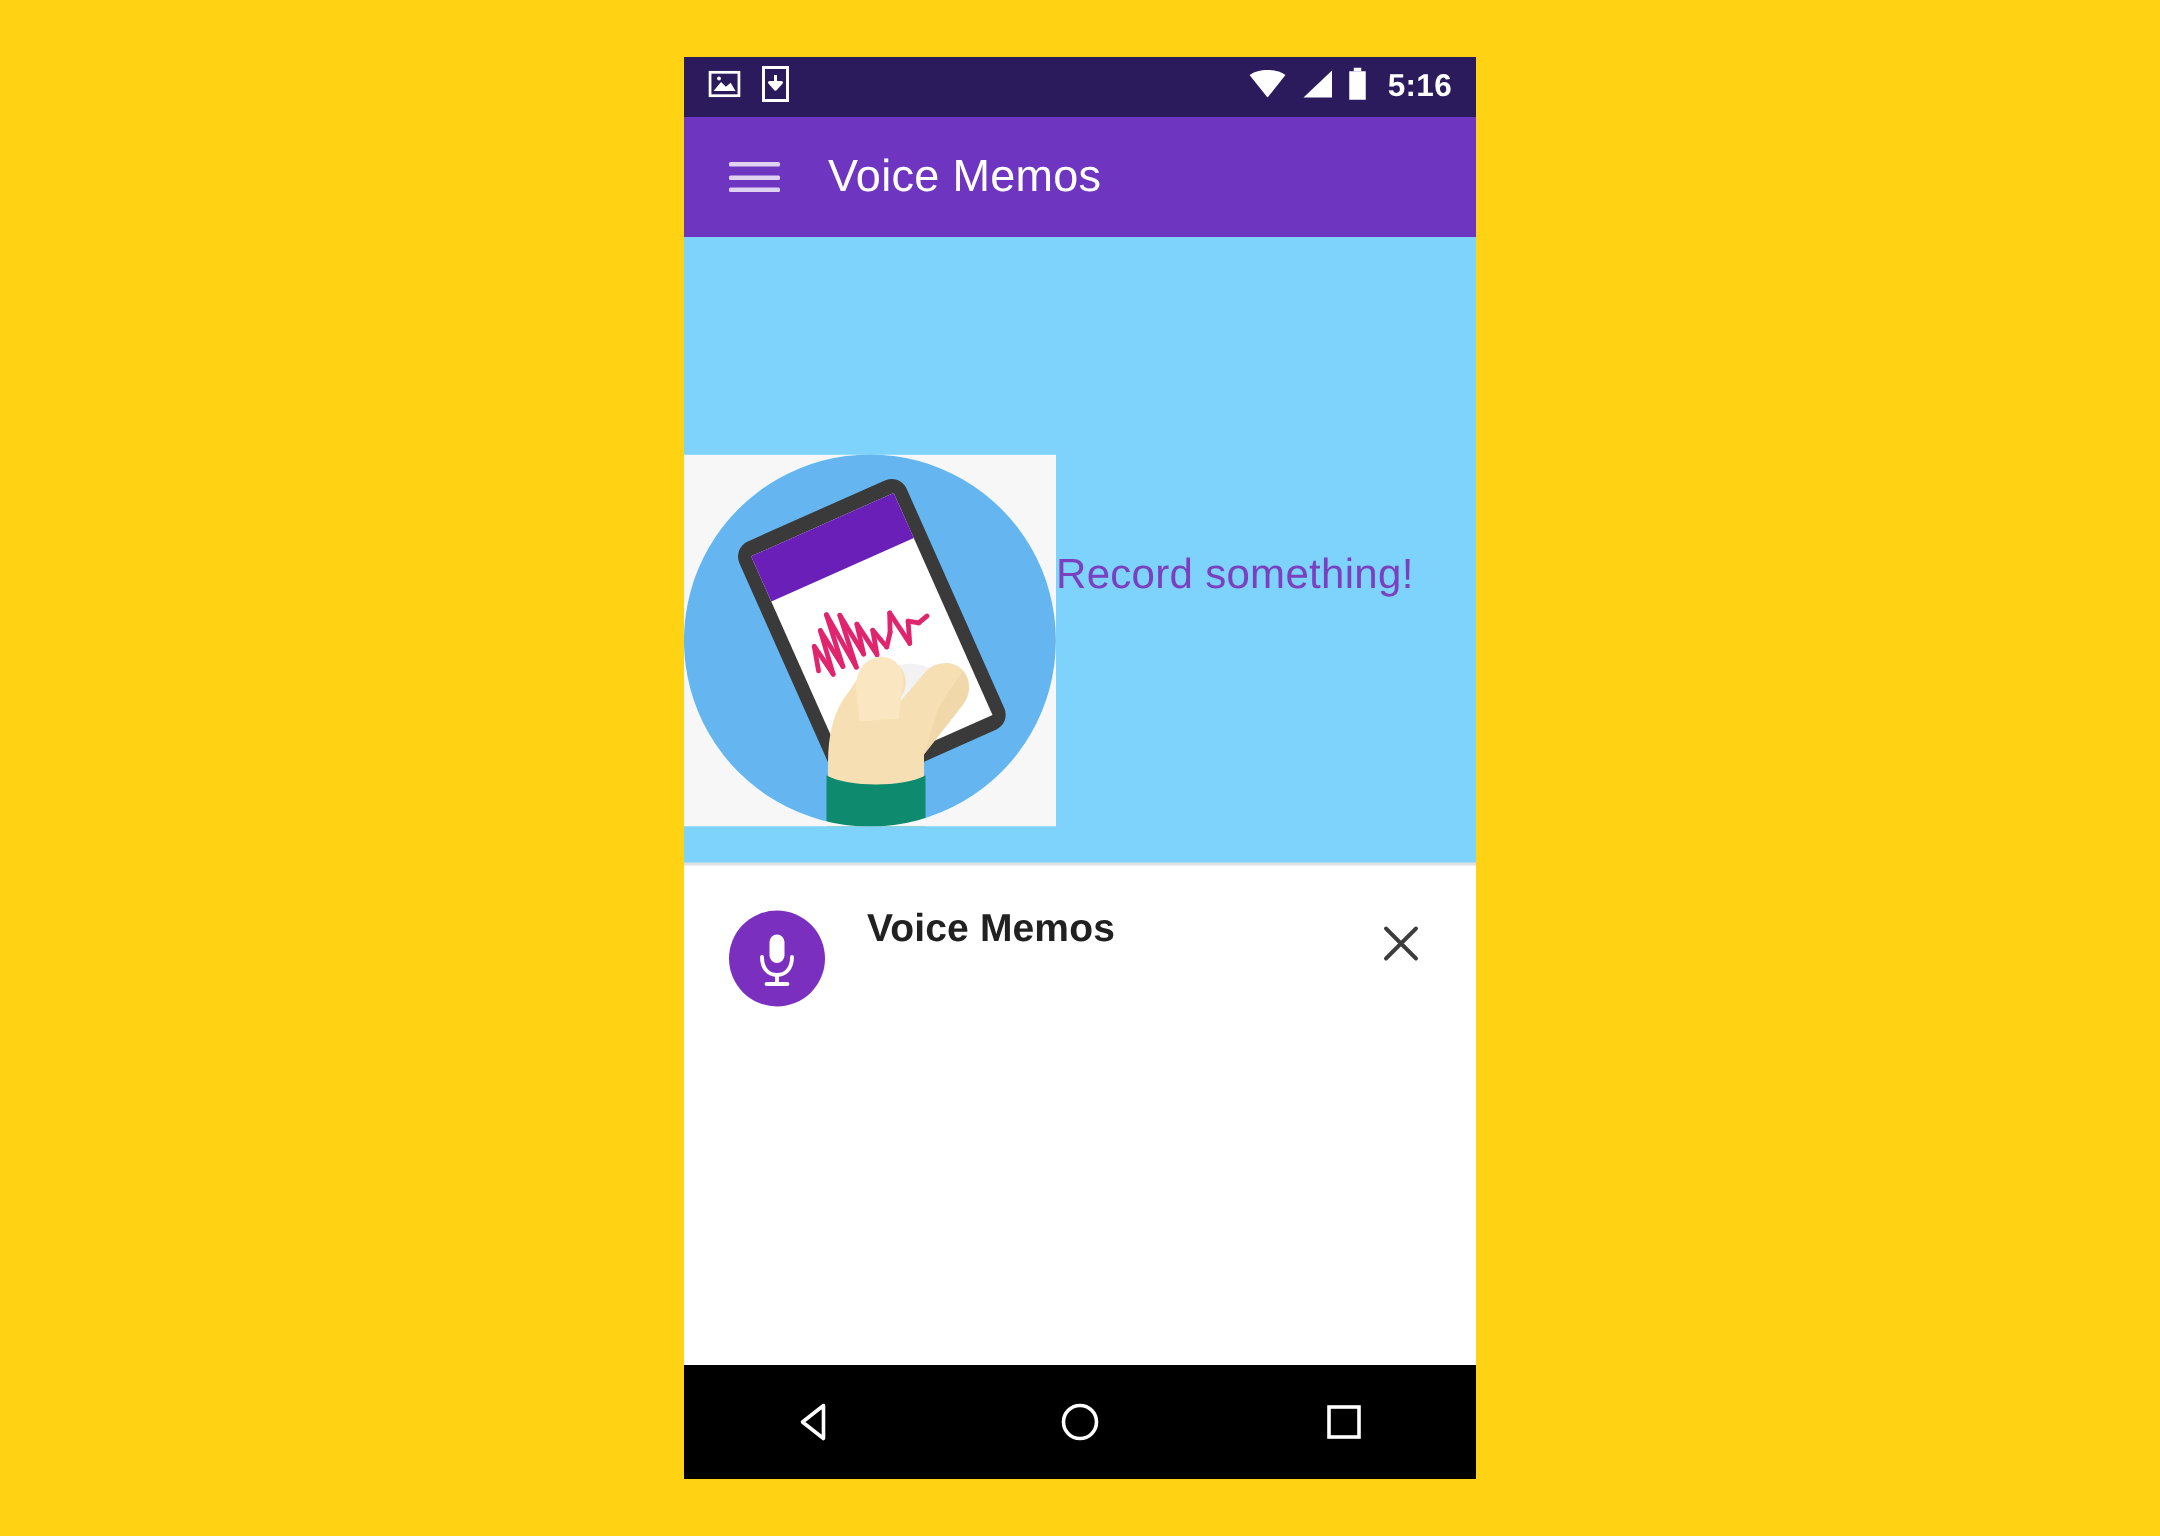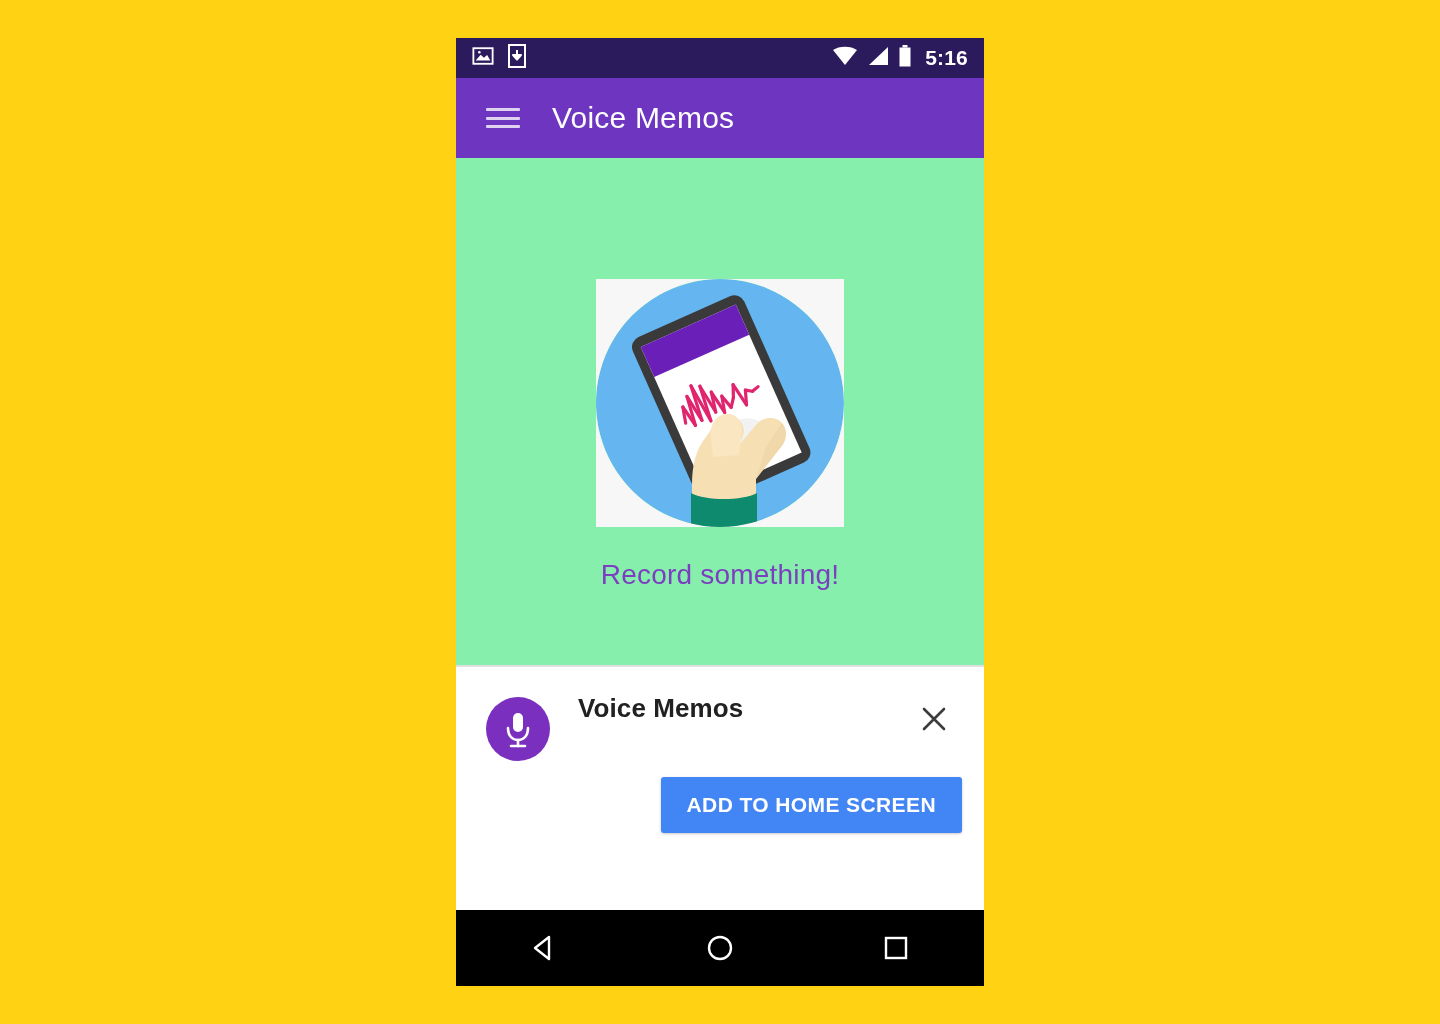--- a/index.html
+++ b/index.html
@@ -83,24 +83,24 @@
   }
   #app-title {
     color: #ffffff;
     font-size: 30px;
     margin-left: 28px;
     letter-spacing: 0.2px;
   }
 
   
   #content-area {
-    height: 509px;
-    background: #86efac;
-    display: flex;
-    flex-direction: column;
+    height: 419px;
+    background: #7dd3fc;
+    display: flex;
+    flex-direction: row;
     align-items: center;
     justify-content: flex-start;
     position: relative;
     border-bottom: 2px solid #E0E0E0;
     box-sizing: border-box;
   }
   #illustration {
     margin-top: 121px;
     width: 248px;
     height: 248px;
@@ -341,21 +341,20 @@
         <div id="banner-title">Voice Memos</div>
       </div>
 
       <div id="close-button">
         <svg width="28" height="28" viewBox="0 0 28 28">
           <path d="M4 4 L24 24 M24 4 L4 24" stroke="#3C3C3C" stroke-width="2.6" stroke-linecap="round"></path>
         </svg>
       </div>
     </div>
 
-    <button id="install-button">ADD TO HOME SCREEN</button>
   </div>
 
   <div id="nav-bar">
     <div class="nav-btn">
       <svg width="34" height="34" viewBox="0 0 34 34">
         <path d="M22 6 L8 17 L22 28 Z" fill="none" stroke="#ffffff" stroke-width="2.4" stroke-linejoin="round"></path>
       </svg>
     </div>
     <div class="nav-btn">
       <svg width="34" height="34" viewBox="0 0 34 34">

